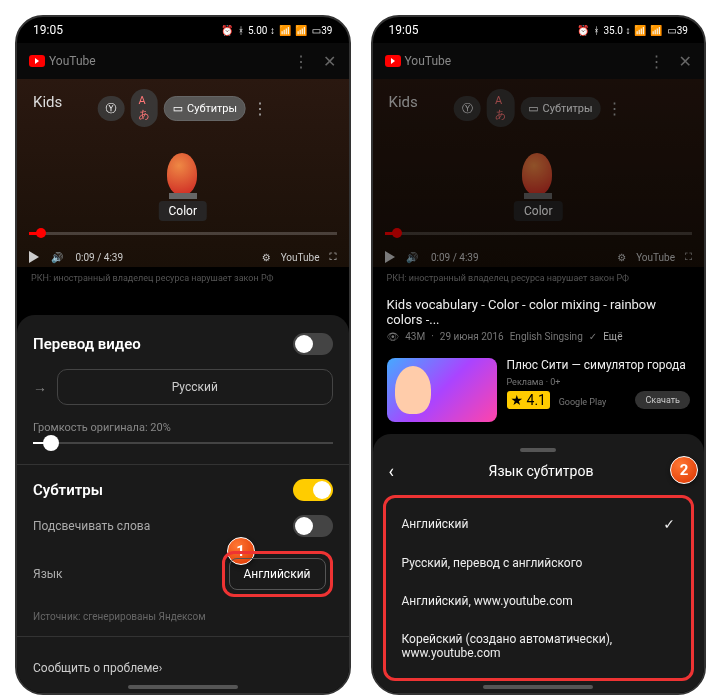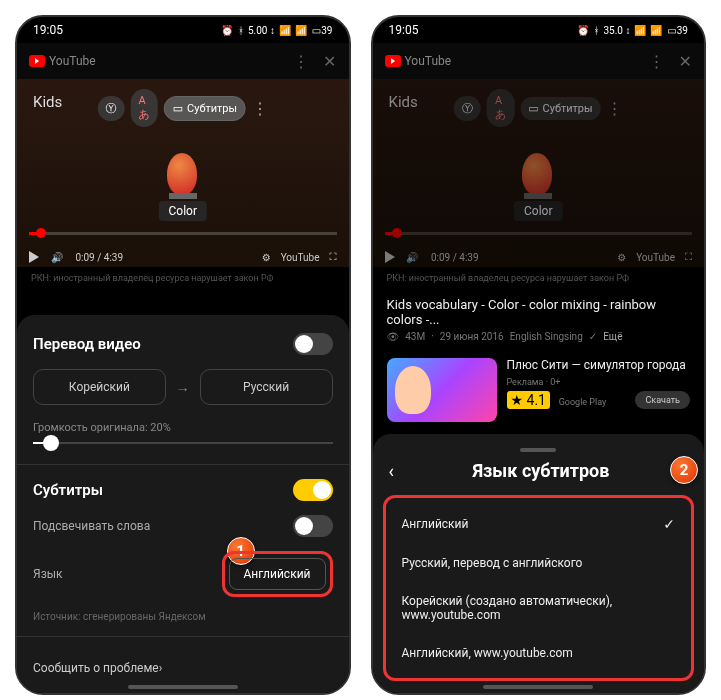--- a/index.html
+++ b/index.html
@@ -61,21 +61,21 @@
 .thumb-char{position:absolute;left:8px;top:8px;width:36px;height:48px;background:#fca;border-radius:50% 50% 40% 40%}
 .thumb-badge{position:absolute;top:4px;left:4px;background:#fff;color:#000;font-size:7px;padding:1px 3px;border-radius:2px}
 .card-info{flex:1;font-size:11px;color:#ccc}
 .card-title{font-size:12px;color:#eee;margin-bottom:3px;line-height:1.3}
 .card-sub{font-size:9px;color:#777;margin-bottom:4px}
 .rating{background:#fc0;color:#000;font-size:14px;padding:1px 4px;border-radius:3px;display:inline-block}
 .dl-btn{background:#333;border-radius:12px;padding:4px 10px;font-size:9px;color:#ccc;float:right}
 .sheet{position:absolute;bottom:0;left:0;right:0;background:#1a1a1a;border-radius:18px 18px 0 0;padding:14px 0 8px}
 .sheet-hdr{display:flex;align-items:center;padding:0 16px 10px;position:relative}
 .back{font-size:18px;color:#fff}
-.sheet-title{flex:1;text-align:center;font-size:18px;font-weight:700}
+.sheet-title{flex:1;text-align:center;font-size:14px;font-weight:400}
 .lang-list{border:3px solid #e33;border-radius:12px;margin:4px 10px;padding:6px 0}
 .lang-item{padding:12px 16px;font-size:12px;color:#eee;display:flex;justify-content:space-between;align-items:center}
 .check{font-size:14px}
 .handle{width:36px;height:4px;background:#555;border-radius:2px;margin:0 auto 8px}
 </style>
 </head>
 <body>
 
 <div class="phone">
   <div class="statusbar">
@@ -136,21 +136,20 @@
   <div class="disclaimer">РКН: иностранный владелец ресурса нарушает закон РФ</div>
 
   <div class="panel">
     <div class="row">
       <span class="sect-title">Перевод видео</span>
       <div class="toggle">
           <div class="toggle-knob"></div>
         </div>
     </div>
     <div class="lang-row">
-      <div class="lang-btn">Корейский</div>
       <span class="lang-arrow">→</span>
       <div class="lang-btn">Русский</div>
     </div>
     <div class="vol-label">Громкость оригинала: 20%</div>
     <div class="slider">
         <div class="slider-fill"></div>
         <div class="slider-dot"></div>
       </div>
     <div class="divider"></div>
     <div class="row">
@@ -289,21 +288,21 @@
     </div>
     <div class="lang-list">
       <div class="lang-item">
         <span>Английский</span>
         <span class="check">✓</span>
       </div>
       <div class="lang-item">
           <span>Русский, перевод с английского</span>
         </div>
       <div class="lang-item">
+          <span>Английский, www.youtube.com</span>
+        </div>
+      <div class="lang-item">
           <span>Корейский (создано автоматически), www.youtube.com</span>
         </div>
-      <div class="lang-item">
-          <span>Английский, www.youtube.com</span>
-        </div>
     </div>
     <div class="home-ind"></div>
   </div>
 </div>
 
 </body></html>

